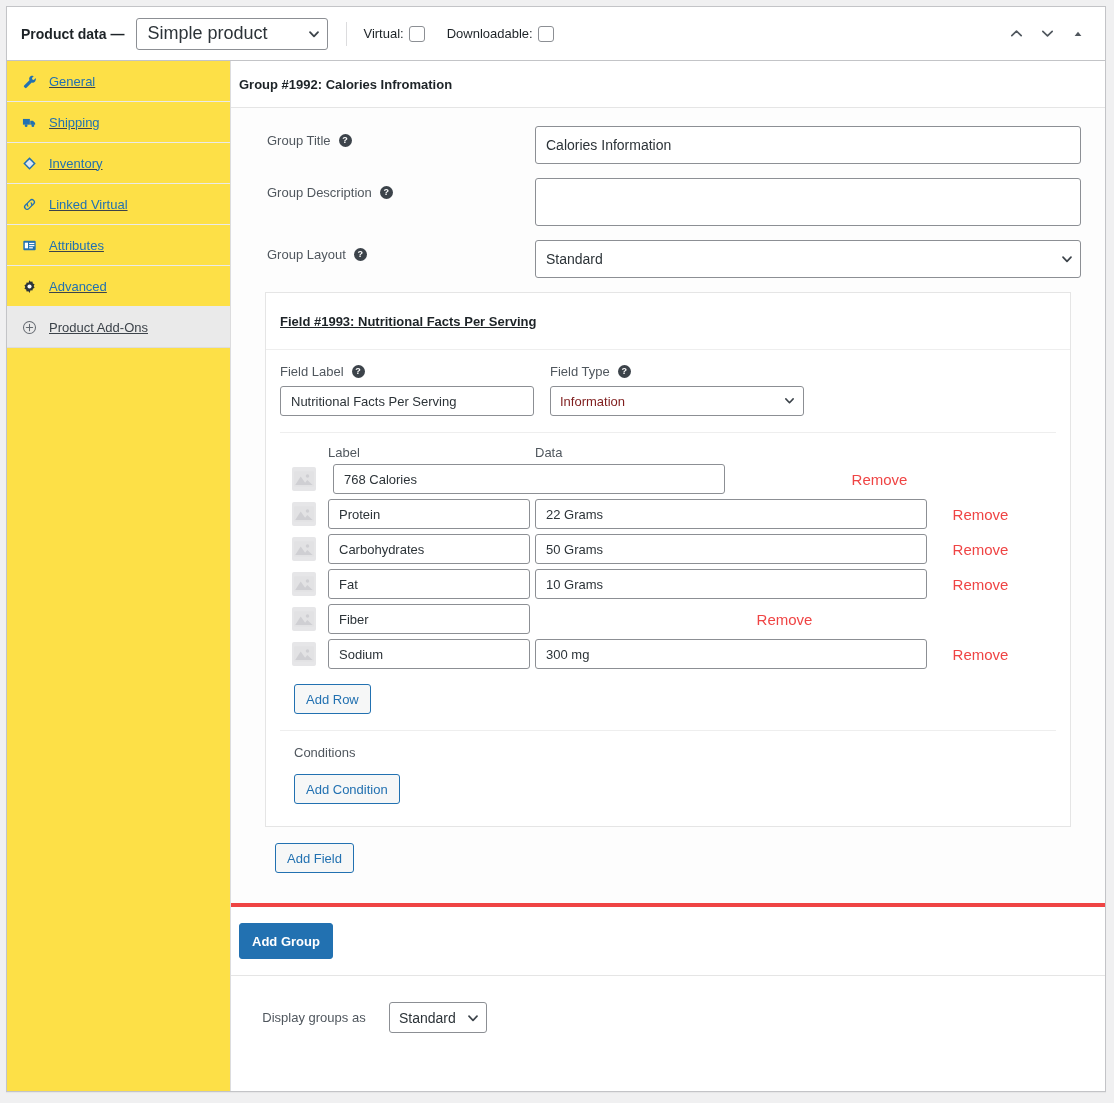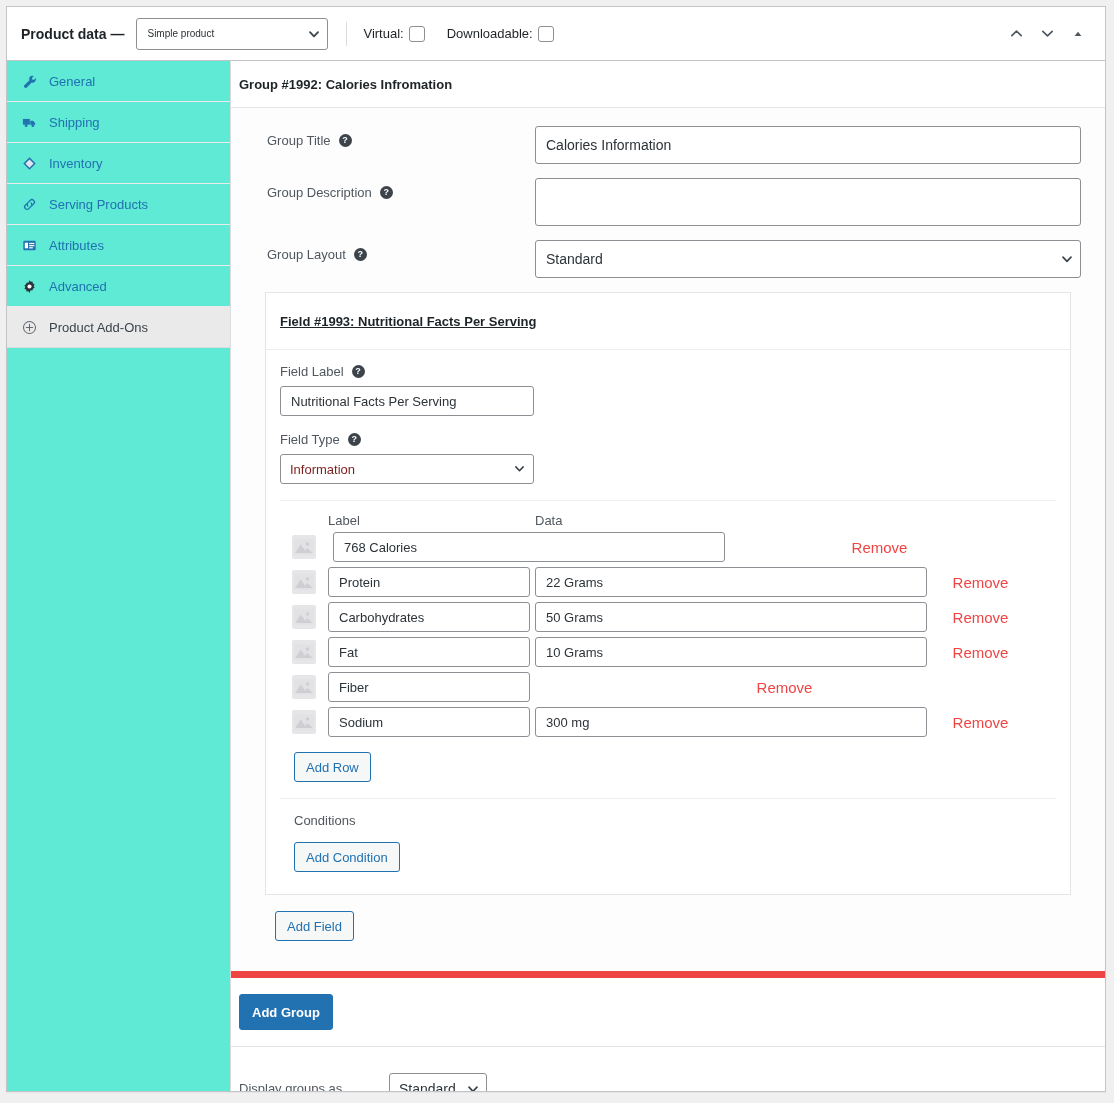--- a/index.html
+++ b/index.html
@@ -53,21 +53,21 @@
     position: relative;
     width: 192px;
     height: 32px;
     box-sizing: border-box;
     border: 1px solid #8c8f94;
     border-radius: 3px;
     background: #fff;
     display: flex;
     align-items: center;
     padding: 0 28px 0 10px;
-    font-size: 10px;
+    font-size: 18px;
     color: #2c3338;
   }
   .sel-caret {
     position: absolute;
     right: 9px;
     top: 50%;
     width: 10px;
     height: 10px;
     margin-top: -6px;
     pointer-events: none;
@@ -119,24 +119,25 @@
     top: 54px;
     right: 0;
     bottom: 0;
     display: flex;
   }
 
   
   .sidebar {
     width: 224px;
     box-sizing: border-box;
-    background: #5eead4;
+    background: #fde047;
     border-right: 1px solid #dcdcde;
     flex: 0 0 224px;
     padding-top: 0;
+    text-decoration: underline;
   }
   .side-item {
     display: flex;
     align-items: center;
     height: 41px;
     padding-left: 13px;
     box-sizing: border-box;
     border-bottom: 1px solid #eaeaea;
     color: #2271b1;
     font-size: 13px;
@@ -173,21 +174,21 @@
     padding-left: 8px;
     border-bottom: 1px solid #e5e5e5;
     font-size: 13px;
     font-weight: 700;
     color: #1d2327;
     background: #fff;
   }
   .group-body {
     background: #fdfdfd;
     padding: 18px 22px 16px 22px;
-    border-bottom: 7px solid #ef4444;
+    border-bottom: 4px solid #ef4444;
   }
 
   .form-row {
     display: flex;
     align-items: flex-start;
     margin-bottom: 14px;
   }
   .form-label {
     width: 282px;
     flex: 0 0 282px;
@@ -263,21 +264,21 @@
     display: flex;
     align-items: center;
     padding-left: 14px;
     font-size: 13px;
     font-weight: 700;
     color: #1d2327;
     border-bottom: 1px solid #eee;
     text-decoration: underline;
   }
   .field-card-body { padding: 14px 14px 0 14px; }
-  .fc-row { display: flex; align-items: flex-start; flex-direction: column; }
+  .fc-row { display: flex; align-items: flex-start; }
   .fc-col { display: flex; flex-direction: column; }
   .fc-lbl {
     font-size: 13px;
     color: #50575e;
     display: flex;
     align-items: center;
     margin-bottom: 8px;
     height: 14px;
   }
   .inp-fieldlabel { width: 254px; height: 30px; line-height: 28px; font-size: 13px; }
@@ -385,20 +386,21 @@
 
   .addgroup-wrap {
     padding: 16px 0 16px 8px;
     background: #fff;
     border-bottom: 1px solid #e5e5e5;
   }
   .display-row {
     display: flex;
     align-items: center;
     padding: 26px 0 0 8px;
+    text-align: center;
   }
   .display-label {
     font-size: 13px;
     color: #50575e;
     width: 150px;
     flex: 0 0 150px;
   }
   .sel-small {
     position: relative;
     width: 98px;
@@ -500,21 +502,21 @@
           <span>Inventory</span>
         </div>
 
         <div class="side-item">
           <span class="side-ico">
             <svg viewBox="0 0 16 16" width="15" height="15">
                 <path d="M6.3 9.7a2.6 2.6 0 0 1 0-3.7l2.4-2.4a2.6 2.6 0 0 1 3.7 3.7l-1.2 1.2" fill="none" stroke="#2271b1" stroke-width="1.4" stroke-linecap="round"></path>
                 <path d="M9.7 6.3a2.6 2.6 0 0 1 0 3.7l-2.4 2.4a2.6 2.6 0 0 1-3.7-3.7l1.2-1.2" fill="none" stroke="#2271b1" stroke-width="1.4" stroke-linecap="round"></path>
               </svg>
           </span>
-          <span>Serving Products</span>
+          <span>Linked Virtual</span>
         </div>
 
         <div class="side-item">
           <span class="side-ico">
             <svg viewBox="0 0 16 16" width="15" height="15">
                 <rect x="1.4" y="3" width="13.2" height="10" rx="1" fill="#2271b1"></rect>
                 <rect x="3" y="5" width="3.4" height="6" fill="#fff"></rect>
                 <rect x="7.6" y="5.2" width="5.6" height="1.3" fill="#fff"></rect>
                 <rect x="7.6" y="7.5" width="5.6" height="1.3" fill="#fff"></rect>
                 <rect x="7.6" y="9.8" width="4" height="1.3" fill="#fff"></rect>

